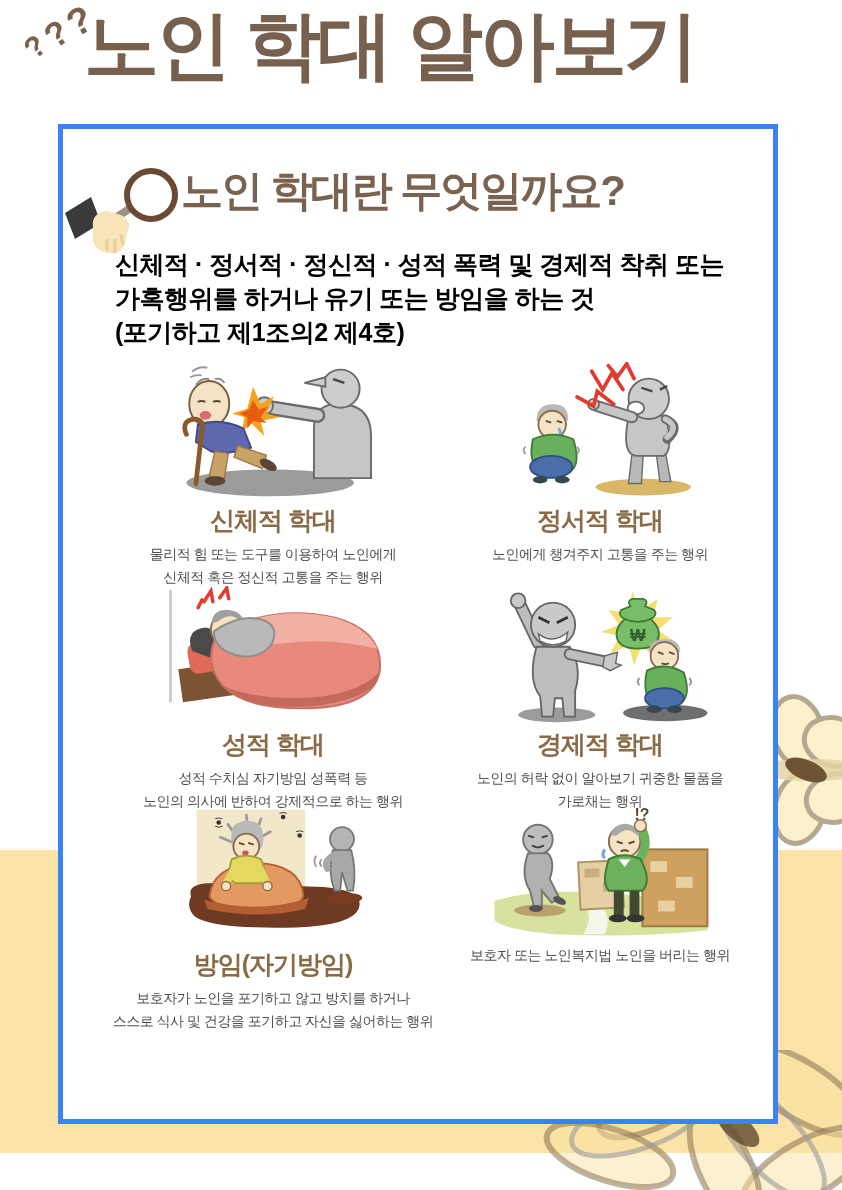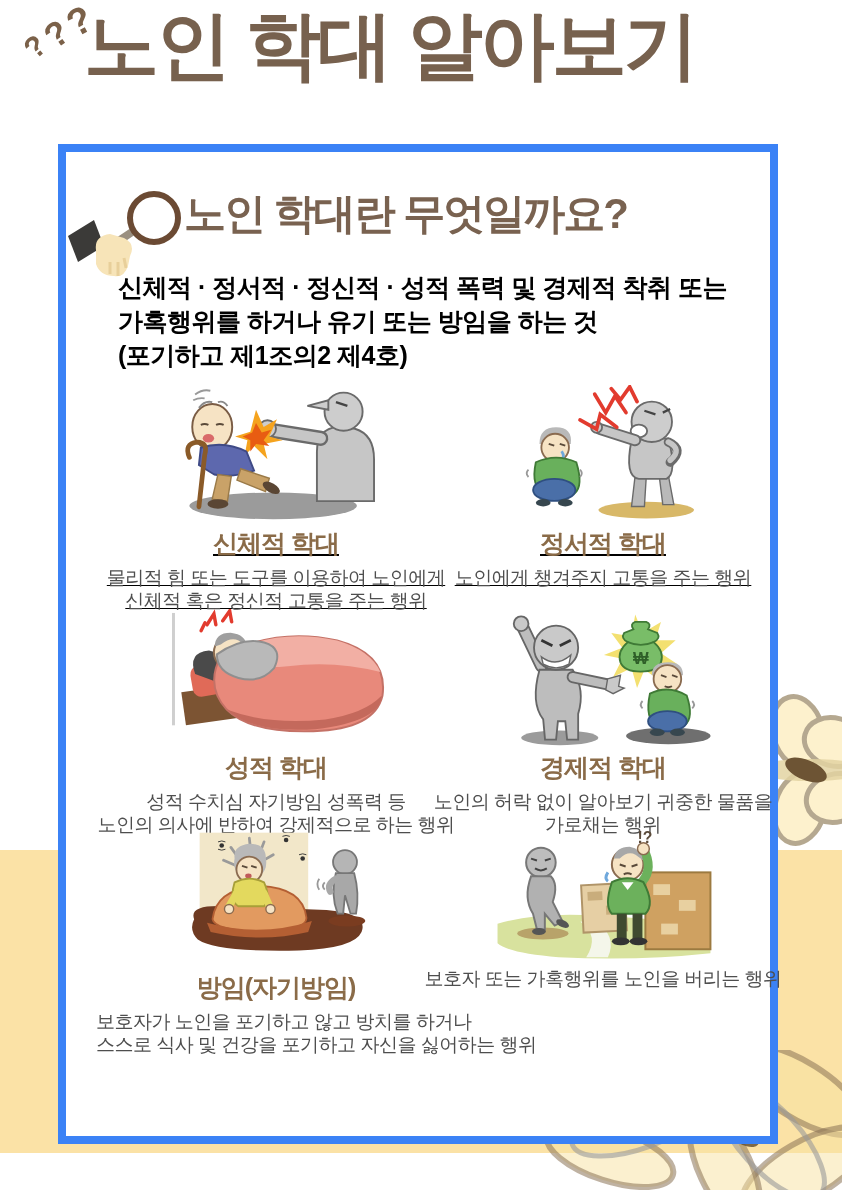--- a/index.html
+++ b/index.html
@@ -11,33 +11,33 @@
   
   .qmarks{position:absolute;left:20px;top:0;width:80px;height:80px;}
   .qmarks span{position:absolute;font-weight:800;color:#7b6149;}
   .qm1{left:6px;top:30px;font-size:30px;transform:rotate(-42deg);}
   .qm2{left:26px;top:14px;font-size:35px;transform:rotate(-36deg);}
   .qm3{left:48px;top:0px;font-size:38px;transform:rotate(-28deg);}
   h1.main-title{position:absolute;left:84px;top:-4px;margin:0;width:750px;
       font-size:75px;font-weight:800;letter-spacing:-3px;color:#77614e;white-space:nowrap;}
   
   .card{position:absolute;left:58px;top:124px;width:720px;height:1000px;background:#ffffff;
-        border:8px solid #3b82f6;box-sizing:border-box;margin-top:20px;}
+        border:5px solid #3b82f6;box-sizing:border-box;}
   .intro-icon{position:absolute;left:0px;top:36px;width:130px;height:92px;}
   .intro-heading{position:absolute;left:118px;top:34px;margin:0;font-size:42px;font-weight:800;
         color:#796250;letter-spacing:-2px;white-space:nowrap;}
   .definition{position:absolute;left:52px;top:118px;font-size:25px;font-weight:700;
         color:#000000;line-height:34px;letter-spacing:-0.5px;}
   
   .cell{position:absolute;width:360px;text-align:center;}
   .c1{left:30px;} .c2{left:357px;}
-  .r1{top:231px;text-decoration:underline;} .r2{top:455px;} .r3{top:675px;}
+  .r1{top:231px;} .r2{top:455px;} .r3{top:675px;}
   .ill{height:140px;display:flex;align-items:flex-end;justify-content:center;}
   .cell h2{margin:4px 0 6px 0;font-size:25px;font-weight:800;color:#8a6b48;letter-spacing:-1px;}
-  .cell .desc{font-size:19px;color:#4e4e4e;line-height:23px;letter-spacing:-0.5px;}
+  .cell .desc{font-size:14px;color:#4e4e4e;line-height:23px;letter-spacing:-0.5px;}
   .cell .desc span{display:block;white-space:nowrap;}
 </style>
 </head>
 <body>
 
 <div class="page">
 
   <div class="yellow-band"></div>
 
   <svg class="deco" style="left:772px;top:680px;" width="70" height="180" viewBox="0 0 70 180">
@@ -323,18 +323,18 @@
             <path d="M134 54 Q126 78 134 86 L168 86 Q178 76 166 54 Q150 46 134 54 Z" fill="#6cb15c" stroke="#3f7a36" stroke-width="2"></path>
             <path d="M144 54 L150 62 L156 54" fill="#ffffff"></path>
             <rect x="139" y="86" width="10" height="26" fill="#3f4a30"></rect>
             <rect x="155" y="86" width="10" height="26" fill="#3f4a30"></rect>
             <ellipse cx="143" cy="114" rx="9" ry="4" fill="#333"></ellipse>
             <ellipse cx="161" cy="114" rx="9" ry="4" fill="#333"></ellipse>
           </g>
         </svg>
       </div>
       <div class="desc">
-        <span>보호자 또는 가혹행위를 노인을 버리는 행위</span>
+        <span>보호자 또는 노인복지법 노인을 버리는 행위</span>
       </div>
     </div>
 
   </div>
 </div>
 
 </body></html>

